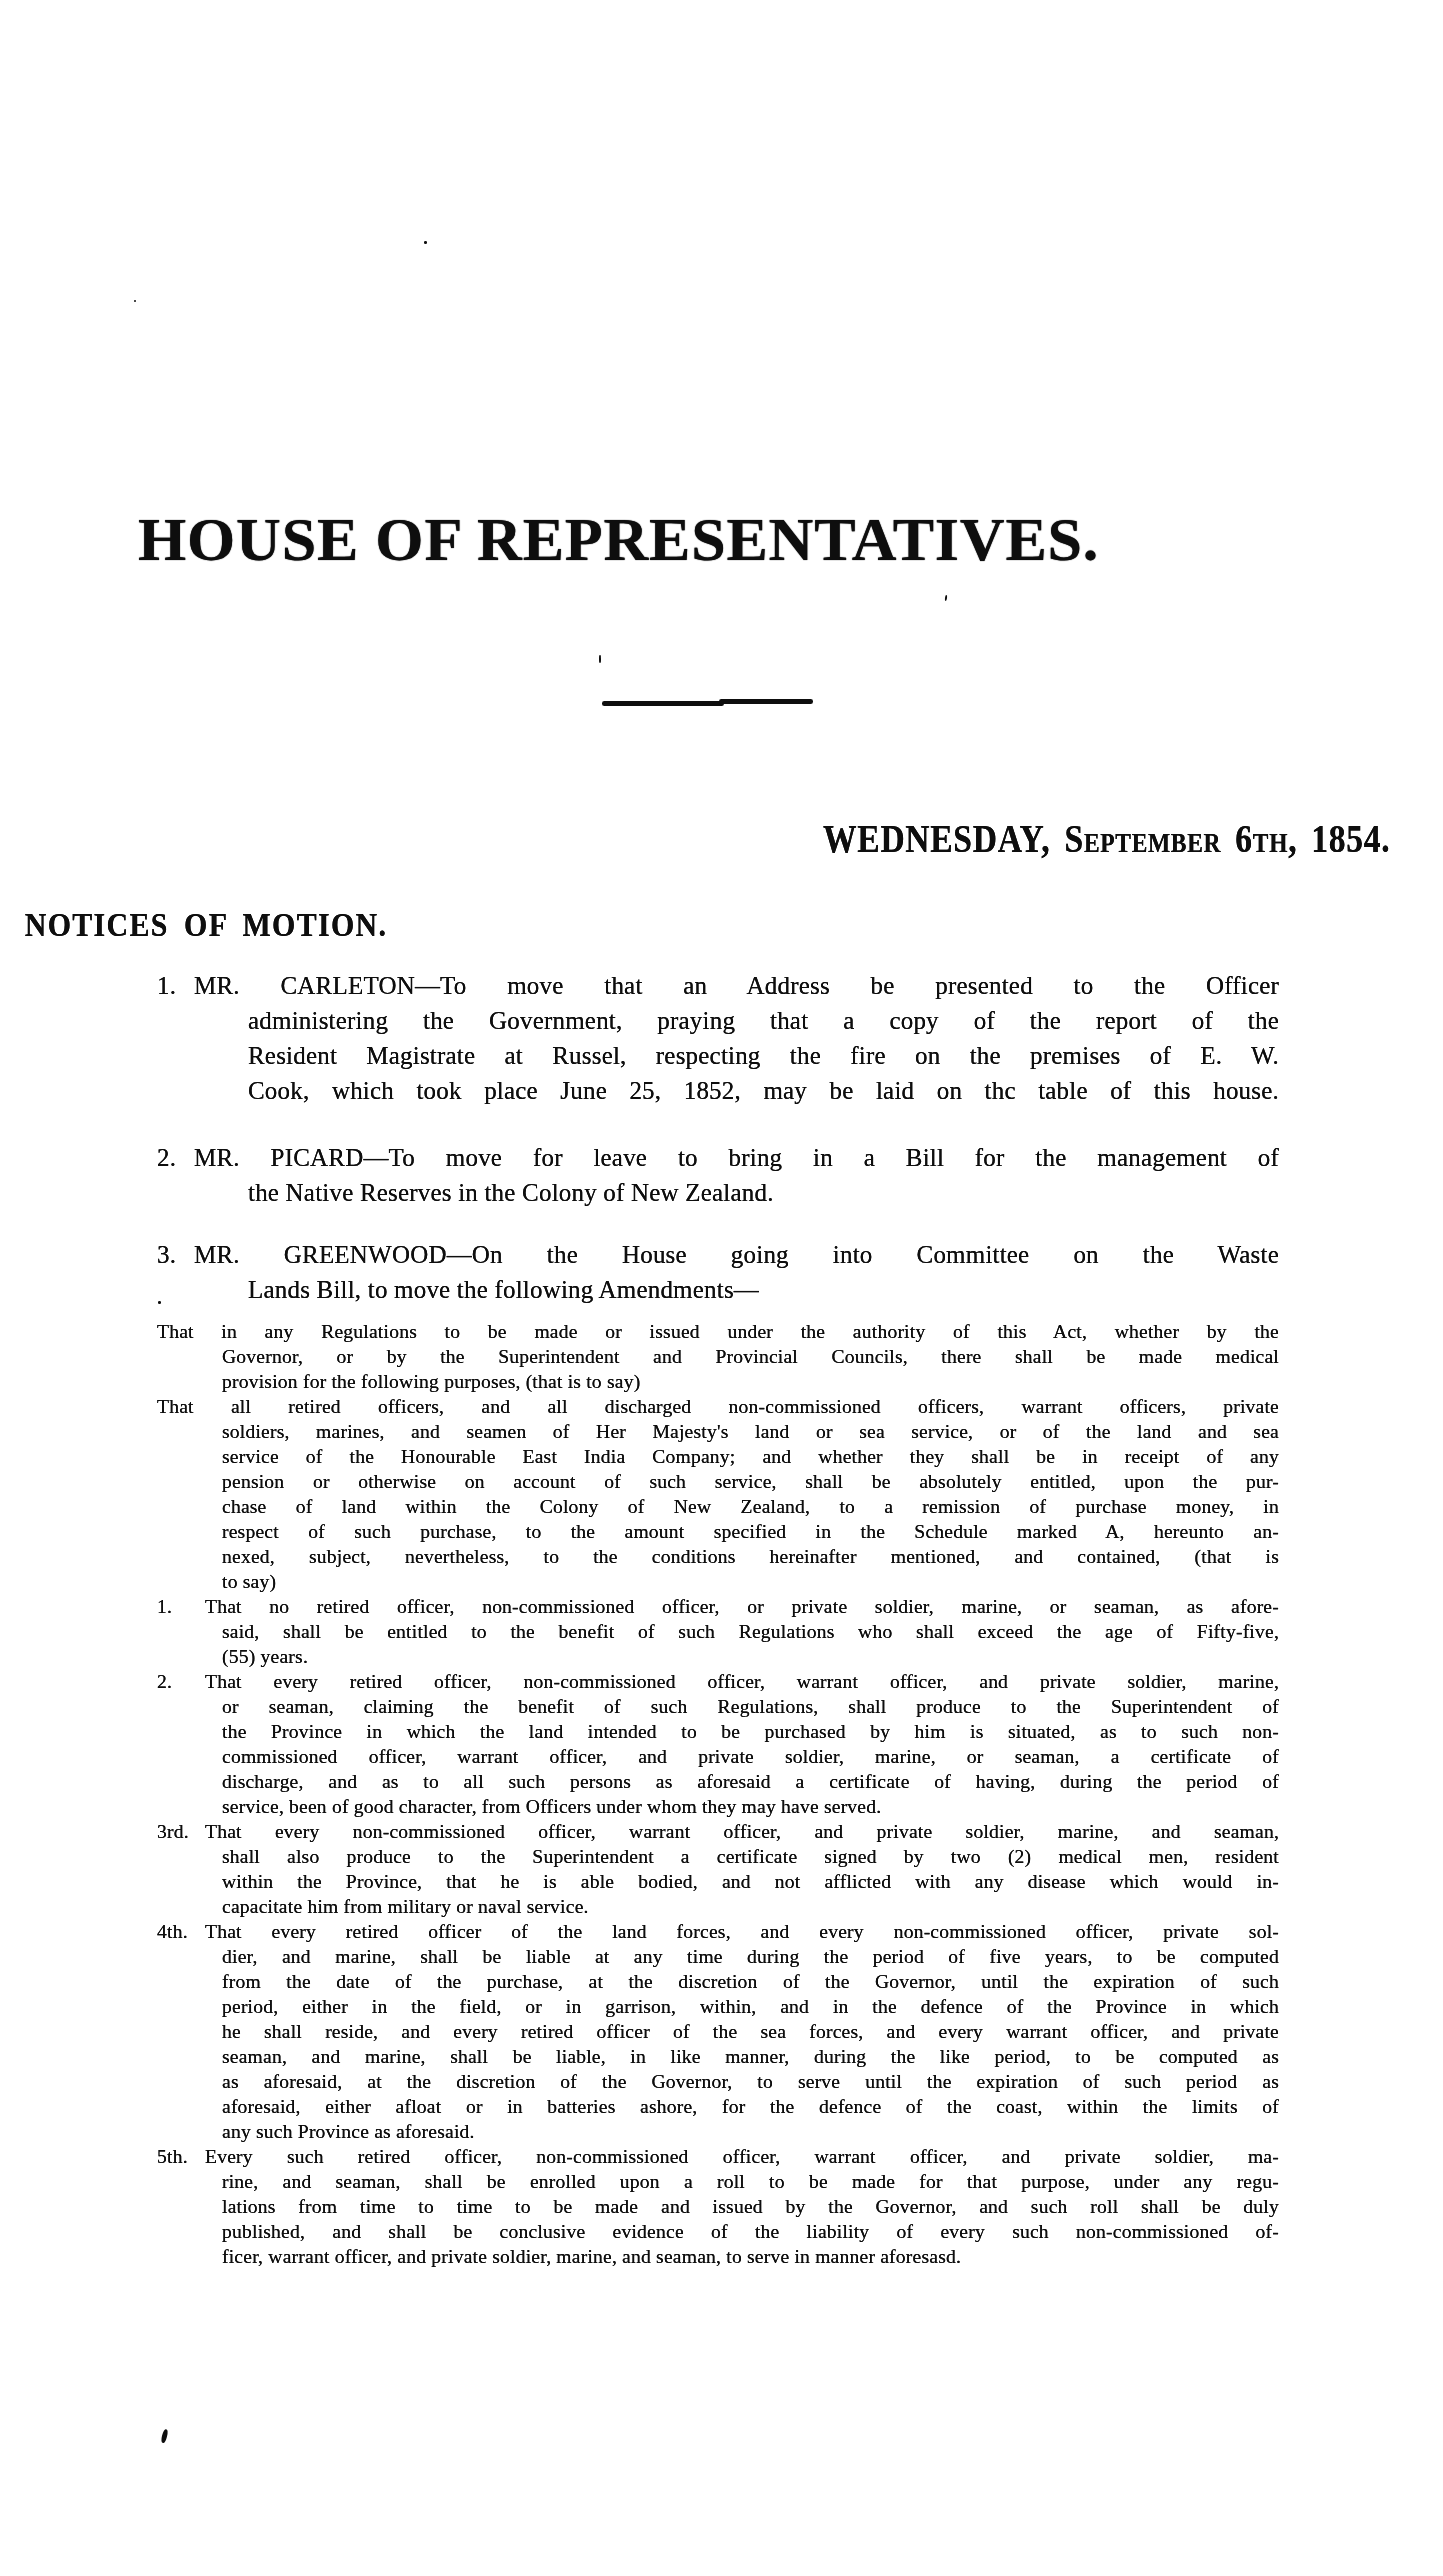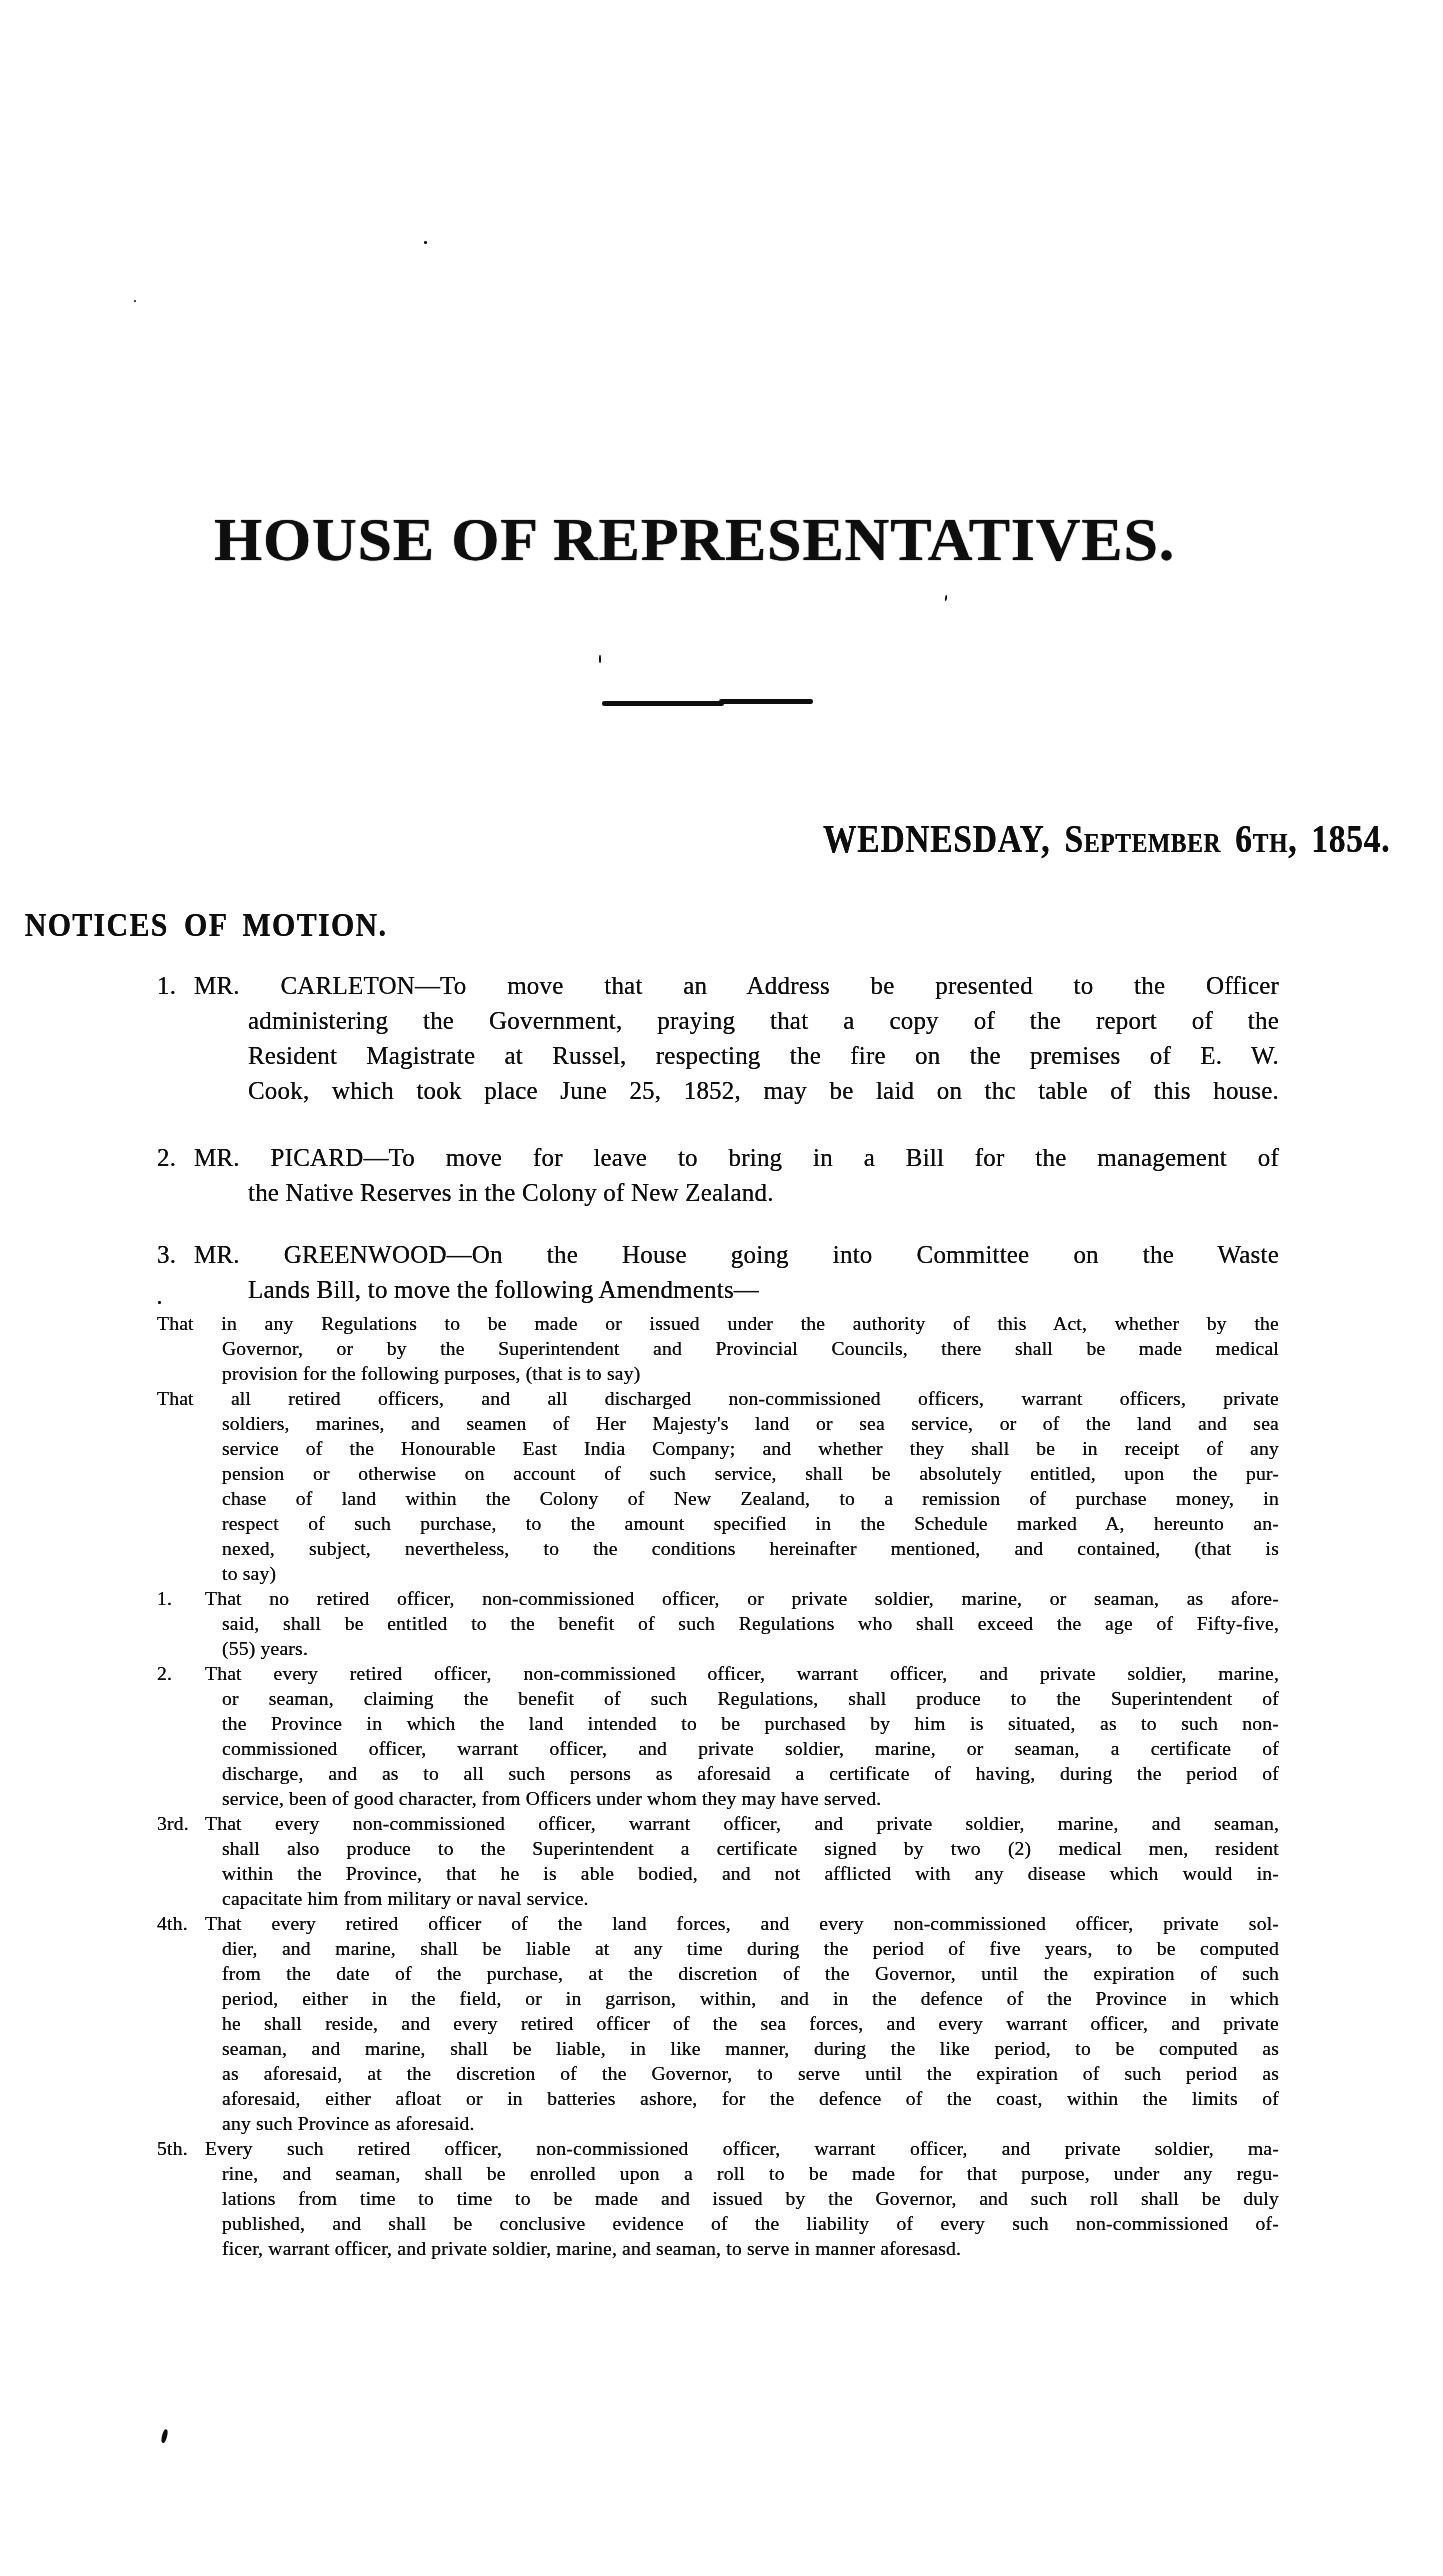--- a/index.html
+++ b/index.html
@@ -5,21 +5,21 @@
 <style>
   html, body { margin:0; padding:0; background:#ffffff; }
   #page {
     position:relative; width:1444px; height:2576px; background:#ffffff;
     font-family:"Liberation Serif","DejaVu Serif",serif; color:#0e0e0e;
     overflow:hidden;
   }
   
   #masthead {
     position:absolute; left:138px; top:504px; width:1113px;
-    text-align:center; font-size:62px; font-weight:bold; letter-spacing:0.8px;
+    text-align:left; font-size:62px; font-weight:bold; letter-spacing:0.8px;
     white-space:nowrap; text-shadow:0 0 1.1px currentColor;
   }
   
   .rule-seg { position:absolute; background:#0e0e0e; border-radius:2.3px; }
   #rule-seg-1 { left:602px; top:701px; width:122px; height:5.3px; }
   #rule-seg-2 { left:719px; top:699px; width:94px; height:5.3px; }
   
   #date-line {
     position:absolute; left:0; top:815px; width:100%; text-align:right;
     font-size:40px; font-weight:bold; font-variant-caps:small-caps;
@@ -38,21 +38,21 @@
   #content { position:absolute; left:157px; top:968px; width:1122px; }
   .para { position:relative; }
   .line { text-align:justify; text-align-last:justify; }
   .line.endline { text-align-last:left; }
   .num { position:absolute; left:0; top:0; }
   .motion .line { font-size:25px; line-height:35px; letter-spacing:0.2px; text-shadow:0 0 0.5px currentColor; }
   .motion.labeled .first { padding-left:37px; }
   .motion .cont { padding-left:91px; }
   .motion + .motion { margin-top:32px; }
   #motions .motion:nth-child(3) { margin-top:27px; }
-  #amendments { margin-top:4px; }
+  #amendments { margin-top:12px; }
   .amendment .line { font-size:19.6px; line-height:25px; letter-spacing:0.2px; text-shadow:0 0 0.4px currentColor; }
   .amendment.labeled .first { padding-left:48px; }
   .amendment .cont { padding-left:65px; }
   
   .speck { position:absolute; background:#0e0e0e; border-radius:45%; }
 </style>
 </head>
 <body>
 
 <div id="page">

